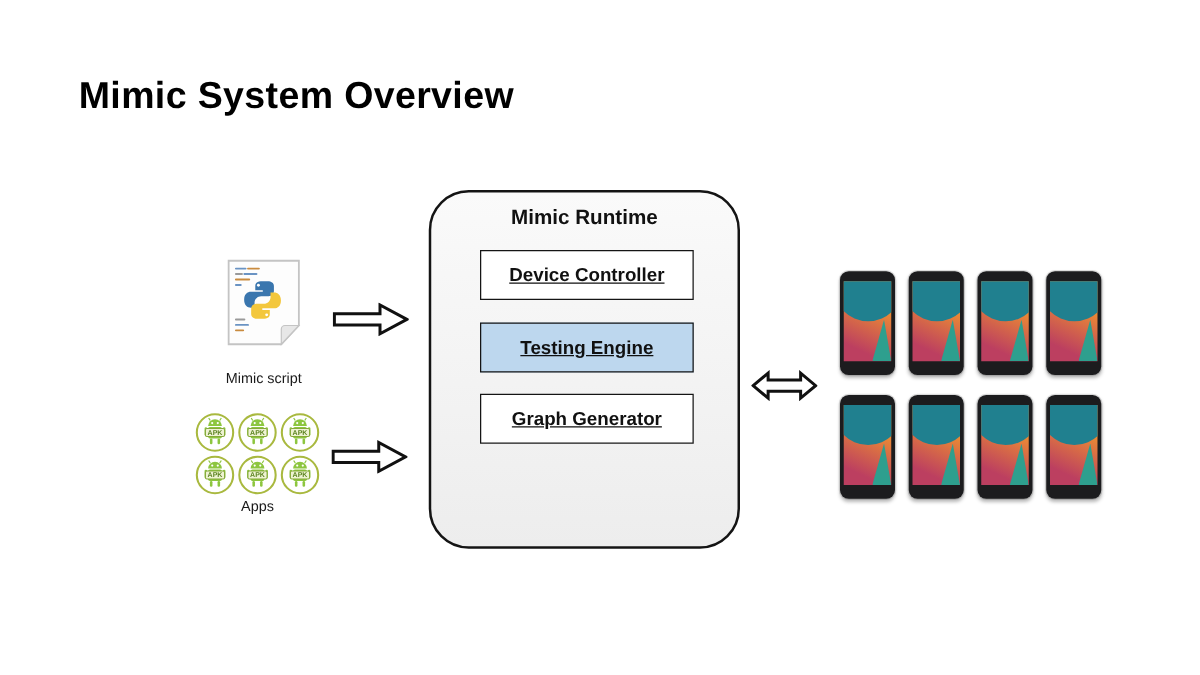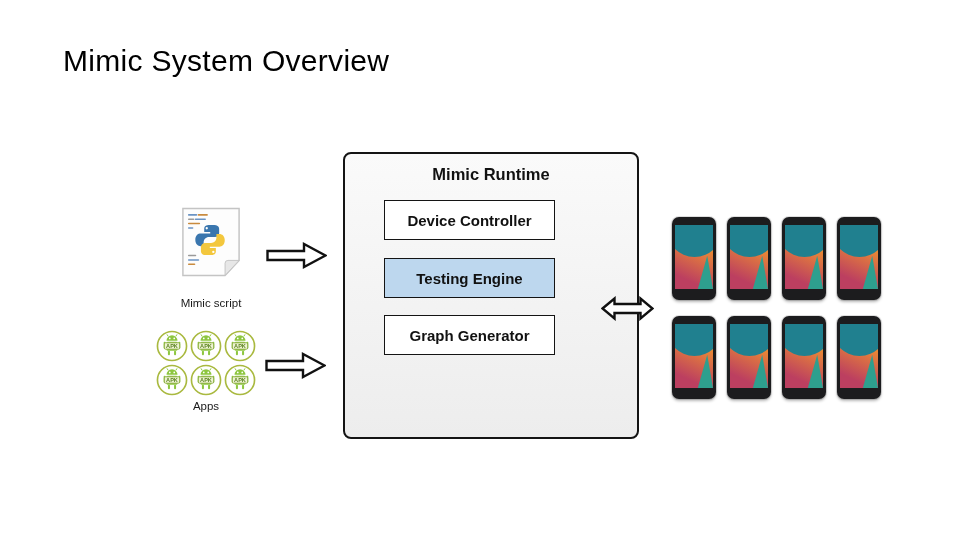--- a/index.html
+++ b/index.html
@@ -1,22 +1,22 @@
 <!DOCTYPE html>
 <html style="--module-highlight: #bdd7ee; --runtime-fill: #ededed; --apk-green: #8dc63f; --apk-ring: #a9b93f; --python-blue: #3a76ae; --python-yellow: #f3c73d; --phone-body: #1c1c1e; --phone-teal: #20808f; --phone-orange: #ec8c33; --phone-crimson: #bc3f60; --phone-wedge: #2e9f8e;"><head>
 <meta charset="utf-8">
 <style>
   html,body{margin:0;padding:0;background:#ffffff;}
   .slide{
     position:relative;width:960px;height:540px;background:#fff;overflow:hidden;
     font-family:"Liberation Sans","DejaVu Sans",sans-serif;color:#000;
   }
   .title{
-    position:absolute;left:63px;top:44px;margin:0;
-    font-size:30px;font-weight:400;color:#000;letter-spacing:.3px;
+    position:absolute;left:63px;top:60px;margin:0;
+    font-size:30px;font-weight:700;color:#000;letter-spacing:.3px;
   }
   .caption{font-size:11.5px;color:#1a1a1a;text-align:center;white-space:nowrap;}
 
   
   .script-group{position:absolute;left:180px;top:207px;width:62px;}
   .pyfile{width:62px;height:70px;display:block;}
   .script-caption{margin-top:20px;margin-left:-12px;width:86px;}
   .py-blue{fill:var(--python-blue,#3a76ae);}
   .py-yellow{fill:var(--python-yellow,#f3c73d);}
 
@@ -34,30 +34,30 @@
   .apk-circle{fill:#fff;stroke:var(--apk-ring,#a9b93f);stroke-width:1.7;}
   .apk-robot path,.apk-robot rect{fill:var(--apk-green,#8dc63f);}
   .apk-robot line{stroke:var(--apk-green,#8dc63f);stroke-width:1;}
   .apk-banner rect{fill:#eef3d3;stroke:#86a93a;stroke-width:.9;}
   .apk-text{fill:#5d8422;font-size:5.8px;font-weight:bold;text-anchor:middle;
             font-family:"Liberation Sans",sans-serif;}
   .apps-caption{margin-top:4px;text-align:center;}
 
   
   .runtime{
-    position:absolute;left:343px;top:152px;width:296px;height:287px;box-sizing:border-box;
-    border:2.5px solid #141414;border-radius:8px;
+    position:absolute;left:343px;top:152px;width:249px;height:287px;box-sizing:border-box;
+    border:2.5px solid #141414;border-radius:32px;
     background:linear-gradient(180deg,#fafafa,var(--runtime-fill,#ececec));
   }
   .runtime-title{margin-top:11px;text-align:center;font-size:16.5px;font-weight:600;color:#111;}
   .module{
     position:absolute;left:39px;width:171px;height:40px;box-sizing:border-box;
     border:1.6px solid #141414;background:#fff;
     display:flex;align-items:center;justify-content:center;
-    font-size:15px;font-weight:600;color:#111;white-space:nowrap;
+    font-size:15px;font-weight:600;color:#111;white-space:nowrap;text-decoration:underline;
   }
   .m0{top:46px}.m1{top:104px}.m2{top:161px}.m3{top:219px}
   .module.highlight{background:var(--module-highlight,#bdd7ee);}
 
   
   .device-grid{
     position:absolute;left:672px;top:217px;
     display:grid;grid-template-columns:repeat(4,44px);column-gap:11px;row-gap:16px;
   }
   .phone{

